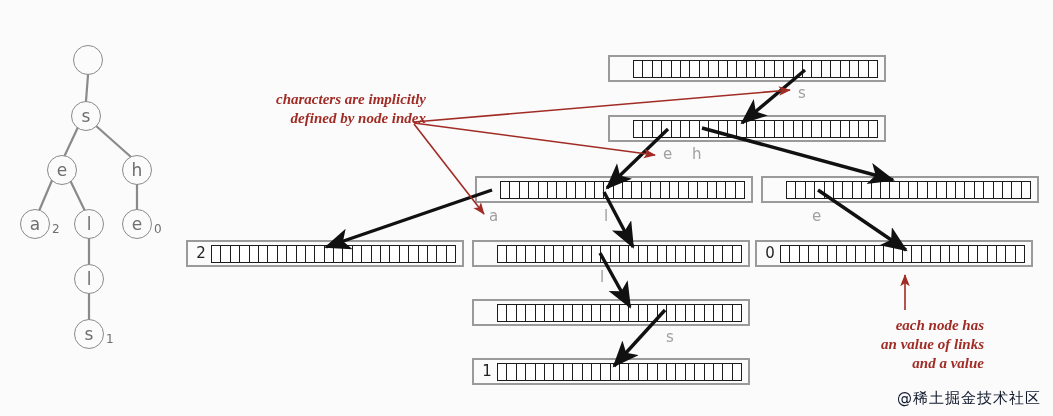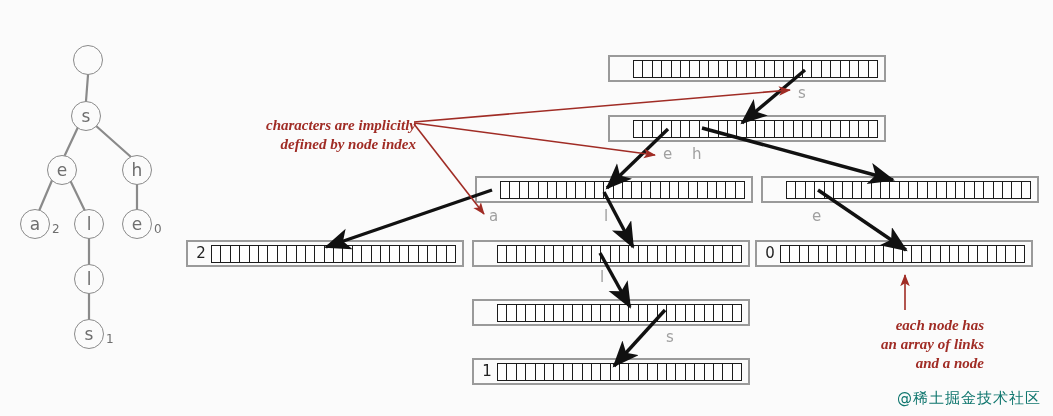--- a/index.html
+++ b/index.html
@@ -53,21 +53,21 @@
   .note{
     position:absolute;color:#a02c25;z-index:5;
     font-family:"Liberation Serif", serif;font-style:italic;font-weight:bold;
     font-size:15px;line-height:1.28;
   }
   .note.c{text-align:right;}
   .note.r{text-align:right;}
 
   
   .watermark{
-    position:absolute;right:12px;bottom:8px;color:#0f766e;
+    position:absolute;right:12px;bottom:8px;color:#0f172a;
     font-family:"DejaVu Sans", sans-serif;font-size:15px;z-index:6;
     letter-spacing:1px;white-space:nowrap;
   }
 </style>
 </head>
 <body>
 
 <div id="stage">
 
   <svg class="layer" id="svg-links">
@@ -424,26 +424,26 @@
 
     <g stroke="#a02c25" stroke-width="1.6" fill="none">
       <line x1="414" y1="122" x2="790" y2="90" marker-end="url(#redArrow)"></line>
       <line x1="414" y1="123" x2="655" y2="155" marker-end="url(#redArrow)"></line>
       <line x1="414" y1="124" x2="484" y2="214" marker-end="url(#redArrow)"></line>
 
       <line x1="905" y1="310" x2="905" y2="275" marker-end="url(#redArrow)"></line>
     </g>
   </svg>
 
-  <div class="note r" style="left:216px;top:90px;width:200px;margin-top:26px;">
+  <div class="note r" style="left:226px;top:90px;width:200px;">
     <div>characters are implicitly</div>
     <div>defined by node index</div>
   </div>
 
   <div class="note c" style="left:826px;top:316px;width:158px;">
     <div>each node has</div>
-    <div>an array of links</div>
-    <div>and a node</div>
+    <div>an value of links</div>
+    <div>and a value</div>
   </div>
 
   <div class="watermark">@稀土掘金技术社区</div>
 
 </div>
 
 </body></html>

